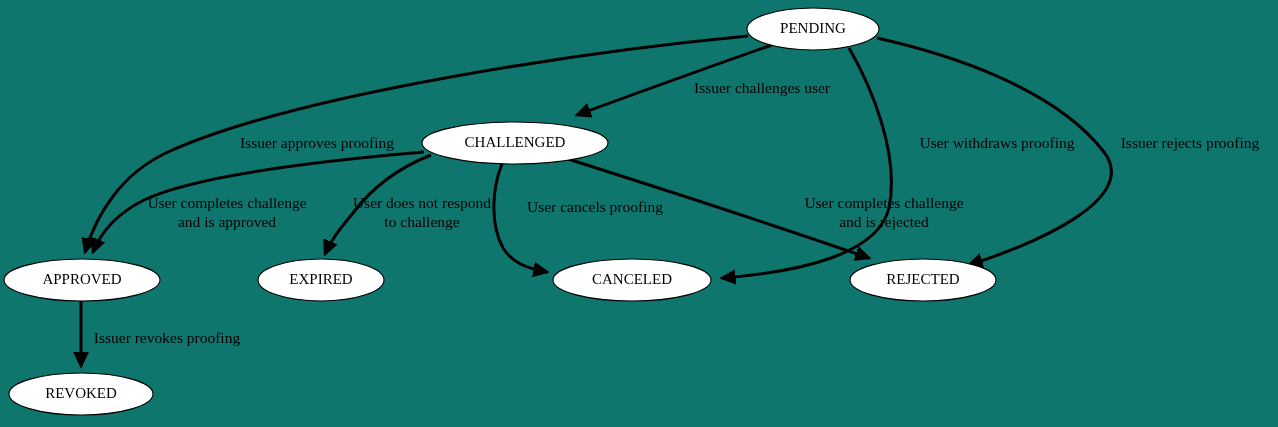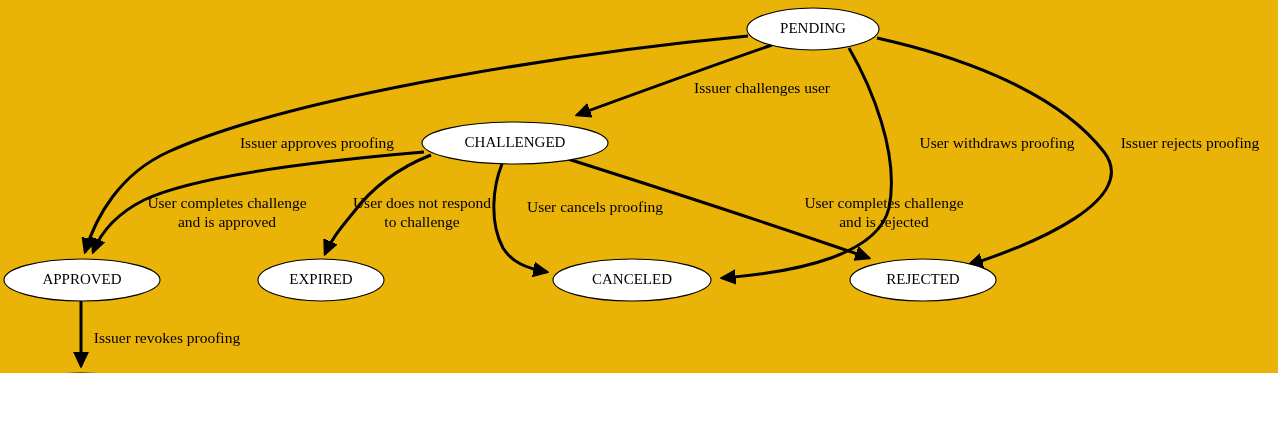--- a/index.html
+++ b/index.html
@@ -4,22 +4,22 @@
 <title>Proofing State Diagram</title>
 <style>
   html, body {
     margin: 0;
     padding: 0;
     background: #ffffff;
   }
   #canvas {
     position: relative;
     width: 1278px;
-    height: 373px;
-    background: #eab308;
+    height: 427px;
+    background: #0f766e;
     overflow: hidden;
     font-family: "Liberation Serif", "DejaVu Serif", serif;
   }
   #graph-svg {
     position: absolute;
     left: 0;
     top: 0;
     width: 1278px;
     height: 427px;
   }

